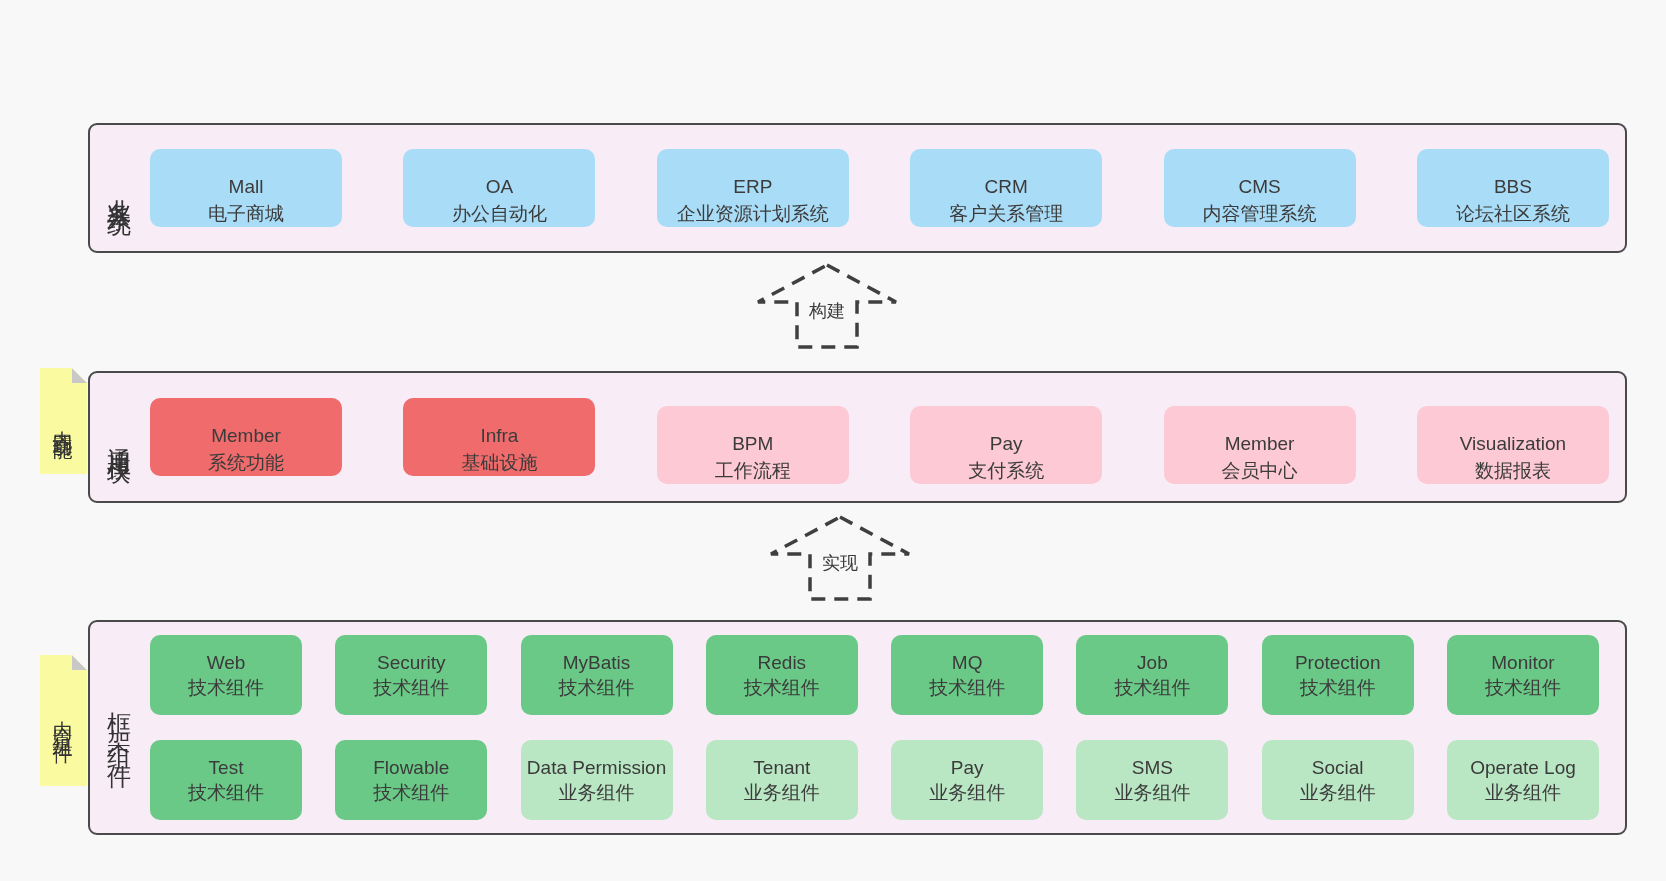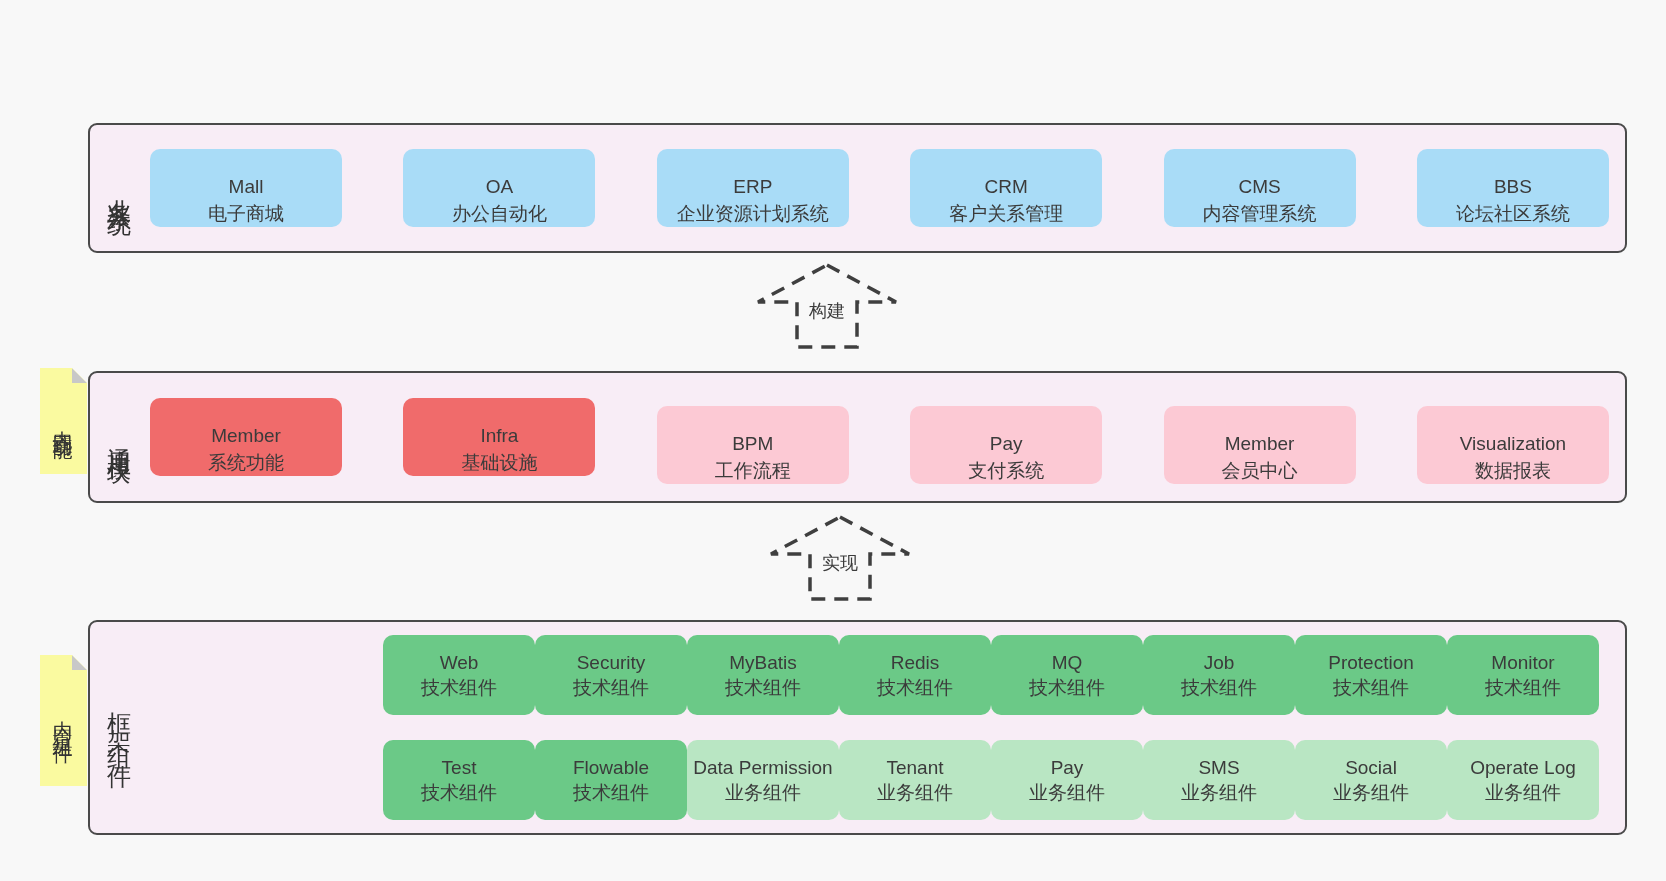--- a/index.html
+++ b/index.html
@@ -39,21 +39,21 @@
   .row-area .box{width:192px;height:78px;justify-content:flex-end;}
   .box.blue{background:#a9dcf7;}
   .box.red{background:#f06b6b;}
   .box.pink{background:#fcc9d4;margin-top:16px;}
   .box.green{background:#6bc987;}
   .box.green-light{background:#b9e6c3;}
   .rows{
     flex:1;display:flex;flex-direction:column;justify-content:center;
     gap:25px;padding:0 26px 0 2px;
   }
-  .comp-row{display:flex;justify-content:flex-end;}
+  .comp-row{display:flex;justify-content:space-between;}
   .comp-row .box{width:152px;height:80px;font-size:19px;line-height:25px;padding:0 4px;box-sizing:border-box;}
   .note{
     position:absolute;background:#fafaa0;
     display:flex;align-items:center;justify-content:center;
     writing-mode:vertical-rl;text-orientation:upright;
     font-size:20px;color:#333;
     clip-path:polygon(0 0,calc(100% - 15px) 0,100% 15px,100% 100%,0 100%);
   }
   .note1{left:40px;top:368px;width:47px;height:106px;letter-spacing:3px;}
   .note2{left:40px;top:655px;width:47px;height:131px;letter-spacing:8px;}

